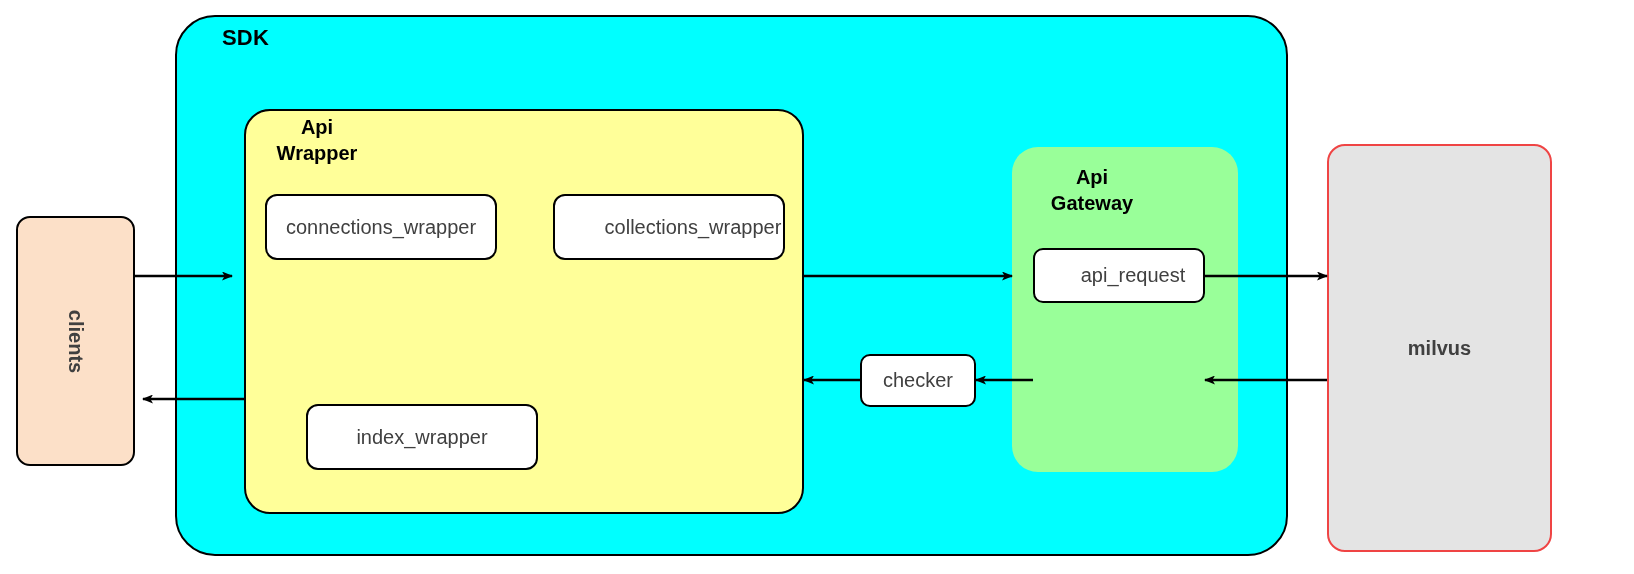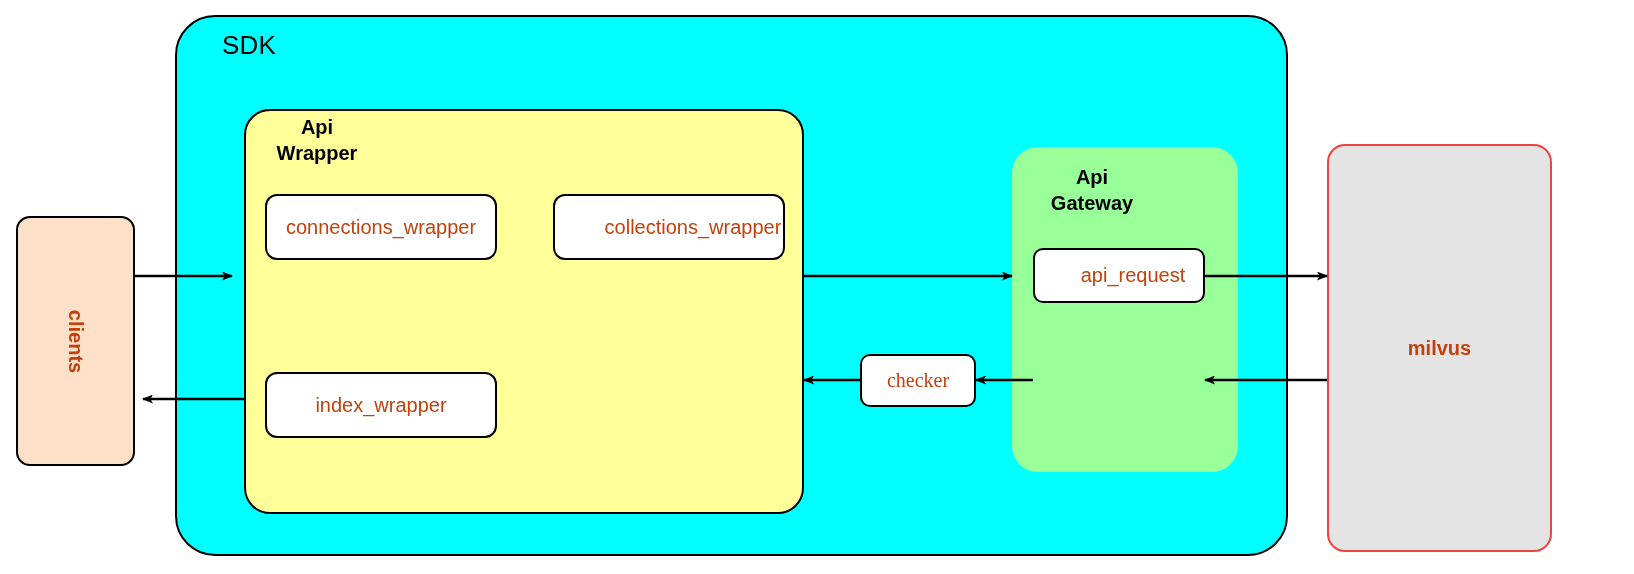--- a/index.html
+++ b/index.html
@@ -19,39 +19,39 @@
     left: 0; top: 0;
     width: 1634px;
     height: 574px;
   }
   .box {
     position: absolute;
     box-sizing: border-box;
     display: flex;
     align-items: center;
     justify-content: center;
-    color: #c2410c;
+    color: #404040;
   }
   
   .sdk-container {
     left: 175px;
     top: 15px;
     width: 1113px;
     height: 541px;
     background: #00ffff;
     border: 2px solid #000000;
     border-radius: 40px;
     display: block;
   }
   .sdk-title {
     position: absolute;
     left: 222px;
-    top: 32px;
-    font-size: 26px;
-    font-weight: normal;
+    top: 25px;
+    font-size: 22px;
+    font-weight: bold;
     letter-spacing: 0.2px;
     line-height: 26px;
   }
   
   .apiwrapper-container {
     left: 244px;
     top: 109px;
     width: 560px;
     height: 405px;
     background: #ffff99;
@@ -76,21 +76,21 @@
     background: #ffffff;
     border: 2px solid #000000;
     border-radius: 12px;
     font-size: 20px;
     line-height: 24px;
   }
   .col-a { left: 265px; }
   .col-b { left: 553px; padding-left: 48px; }
   .row-1 { top: 194px; }
   .row-2 { top: 290px; }
-  .row-3 { top: 372px; }
+  .row-3 { top: 404px; margin-left: 41px; }
   
   .gateway-container {
     left: 1012px;
     top: 147px;
     width: 226px;
     height: 325px;
     background: #99ff99;
     border-radius: 26px;
     display: block;
   }
@@ -118,21 +118,20 @@
   
   .checker-box {
     left: 860px;
     top: 354px;
     width: 116px;
     height: 53px;
     background: #ffffff;
     border: 2px solid #000000;
     border-radius: 10px;
     font-size: 20px;
-    font-family: Liberation Serif, serif;
   }
   
   .clients-box {
     left: 16px;
     top: 216px;
     width: 119px;
     height: 250px;
     background: #fce0c8;
     border: 2px solid #000000;
     border-radius: 14px;

